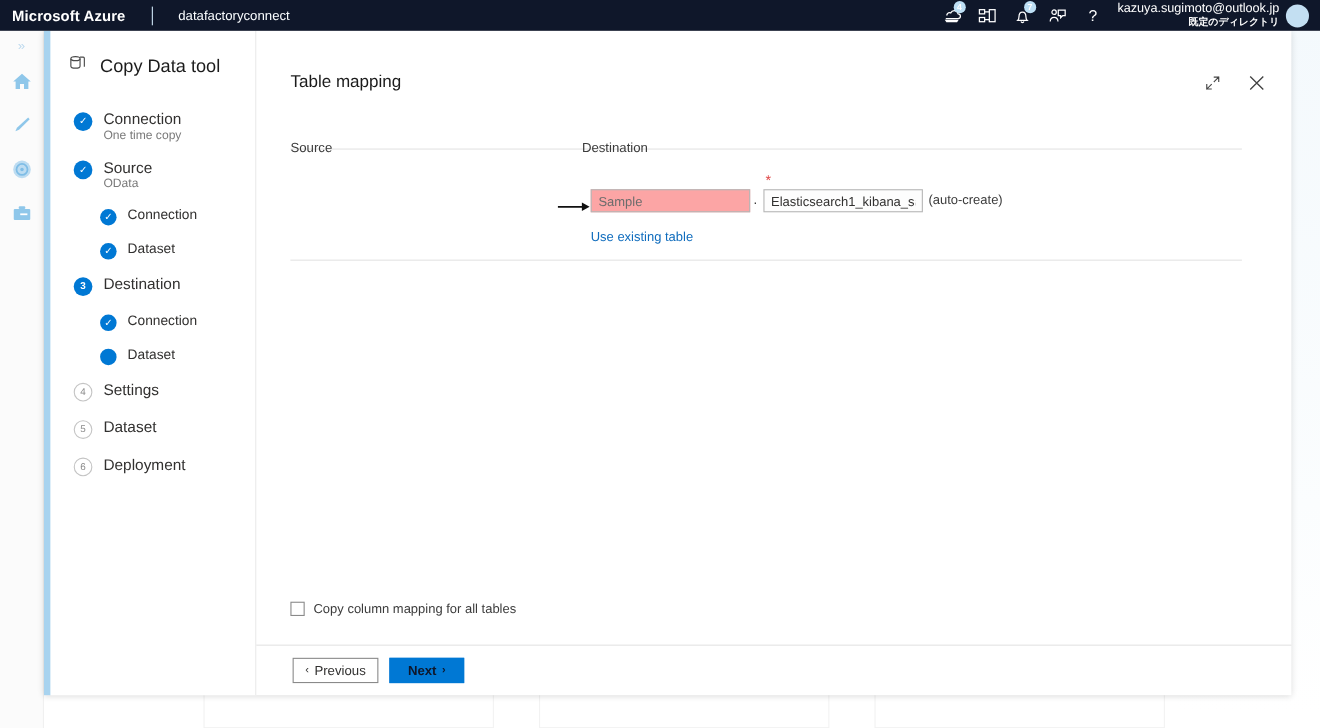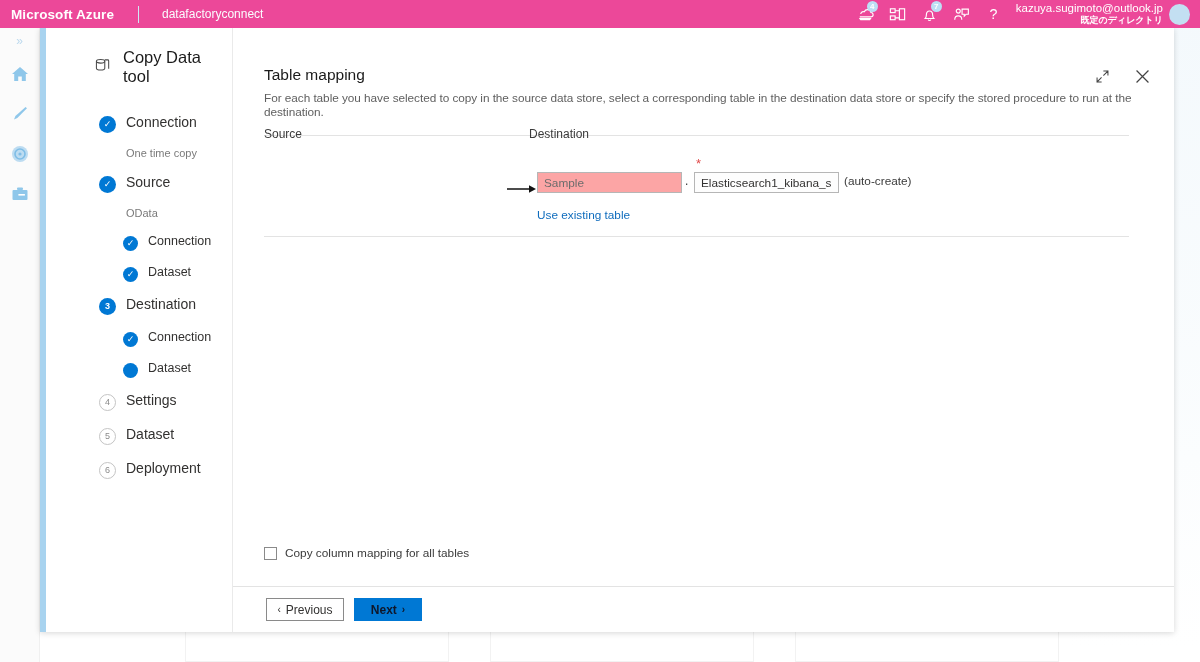--- a/index.html
+++ b/index.html
@@ -7,21 +7,21 @@
     width: 1200px; height: 662px;
     font-family: "Liberation Sans", sans-serif;
     background: #ffffff;
     overflow: hidden;
   }
 
   
   .topbar {
     position: absolute; top: 0; left: 0;
     width: 1200px; height: 28px;
-    background: #ec4899;
+    background: #0f172a;
     display: flex; align-items: center;
     color: #ffffff;
     gap: 10px;
   }
   .brand {
     font-size: 13.5px; font-weight: bold;
     padding-left: 11px; letter-spacing: .1px;
     color: #ffffff;
   }
   .brand-sep {
@@ -101,21 +101,20 @@
   }
   .dialog-accent {
     position: absolute; left: 0; top: 0; width: 6px; height: 604px;
     background: #a8d3ef;
   }
   .dialog-sidebar {
     position: absolute; left: 6px; top: 0;
     width: 187px; height: 604px;
     background: #ffffff;
     border-right: 1px solid #eaeaea;
-    padding-left: 32px;
   }
   .dialog-title {
     display: flex; align-items: center; gap: 11px;
     padding: 20px 0 0 15px;
   }
   .dialog-title .t {
     font-size: 16.5px; color: #1b1b1b; font-weight: normal;
   }
 
   .steps { margin-top: 28px; }
@@ -134,21 +133,21 @@
   .marker.sub-m { width: 15px; height: 15px; flex-basis: 15px; }
   .marker.done { background: #0078d4; color: #ffffff; }
   .marker.current { background: #0078d4; color: #ffffff; font-weight: bold; }
   .marker.filled { background: #0078d4; }
   .marker.todo {
     background: #ffffff; border: 1px solid #c4c4c4; color: #8a8a8a;
   }
   .marker .chk { font-size: 9px; line-height: 1; }
   .step-text .lbl { font-size: 13.5px; color: #323130; }
   .step-text .lbl.big { font-size: 14px; }
-  .step-text .sublbl { font-size: 11px; color: #7a7a7a; margin-top: 17px; }
+  .step-text .sublbl { font-size: 11px; color: #7a7a7a; margin-top: 1px; }
   .step.sub .step-text .lbl { font-size: 12.5px; color: #323130; }
 
   
   .content {
     position: absolute; left: 193px; top: 0;
     width: 941px; height: 604px;
   }
   .content-header { padding: 38px 0 0 31px; }
   .ch-title { font-size: 15.5px; color: #1b1b1b; }
   .ch-sub { font-size: 11.8px; color: #5f5f5f; margin-top: 7px; letter-spacing: -.05px; }
@@ -408,21 +407,20 @@
         <div class="step-text">
             <div class="lbl big">Deployment</div>
           </div>
       </div>
     </div>
   </div>
 
   <div class="content">
     <div class="content-header">
       <div class="ch-title">Table mapping</div>
-      <div class="ch-sub">For each table you have selected to copy in the source data store, select a corresponding table in the destination data store or specify the stored procedure to run at the destination.</div>
     </div>
 
     <div class="win-ctrls">
       <div class="win-btn">
         <span>
           <svg width="15" height="15" viewBox="0 0 16 16">
             <path d="M9.5 2.2h4.3v4.3M13.8 2.2 9.4 6.6M6.5 13.8H2.2V9.5M2.2 13.8l4.4-4.4" fill="none" stroke="#444" stroke-width="1.1" stroke-linecap="square"></path>
           </svg>
         </span>
       </div>

